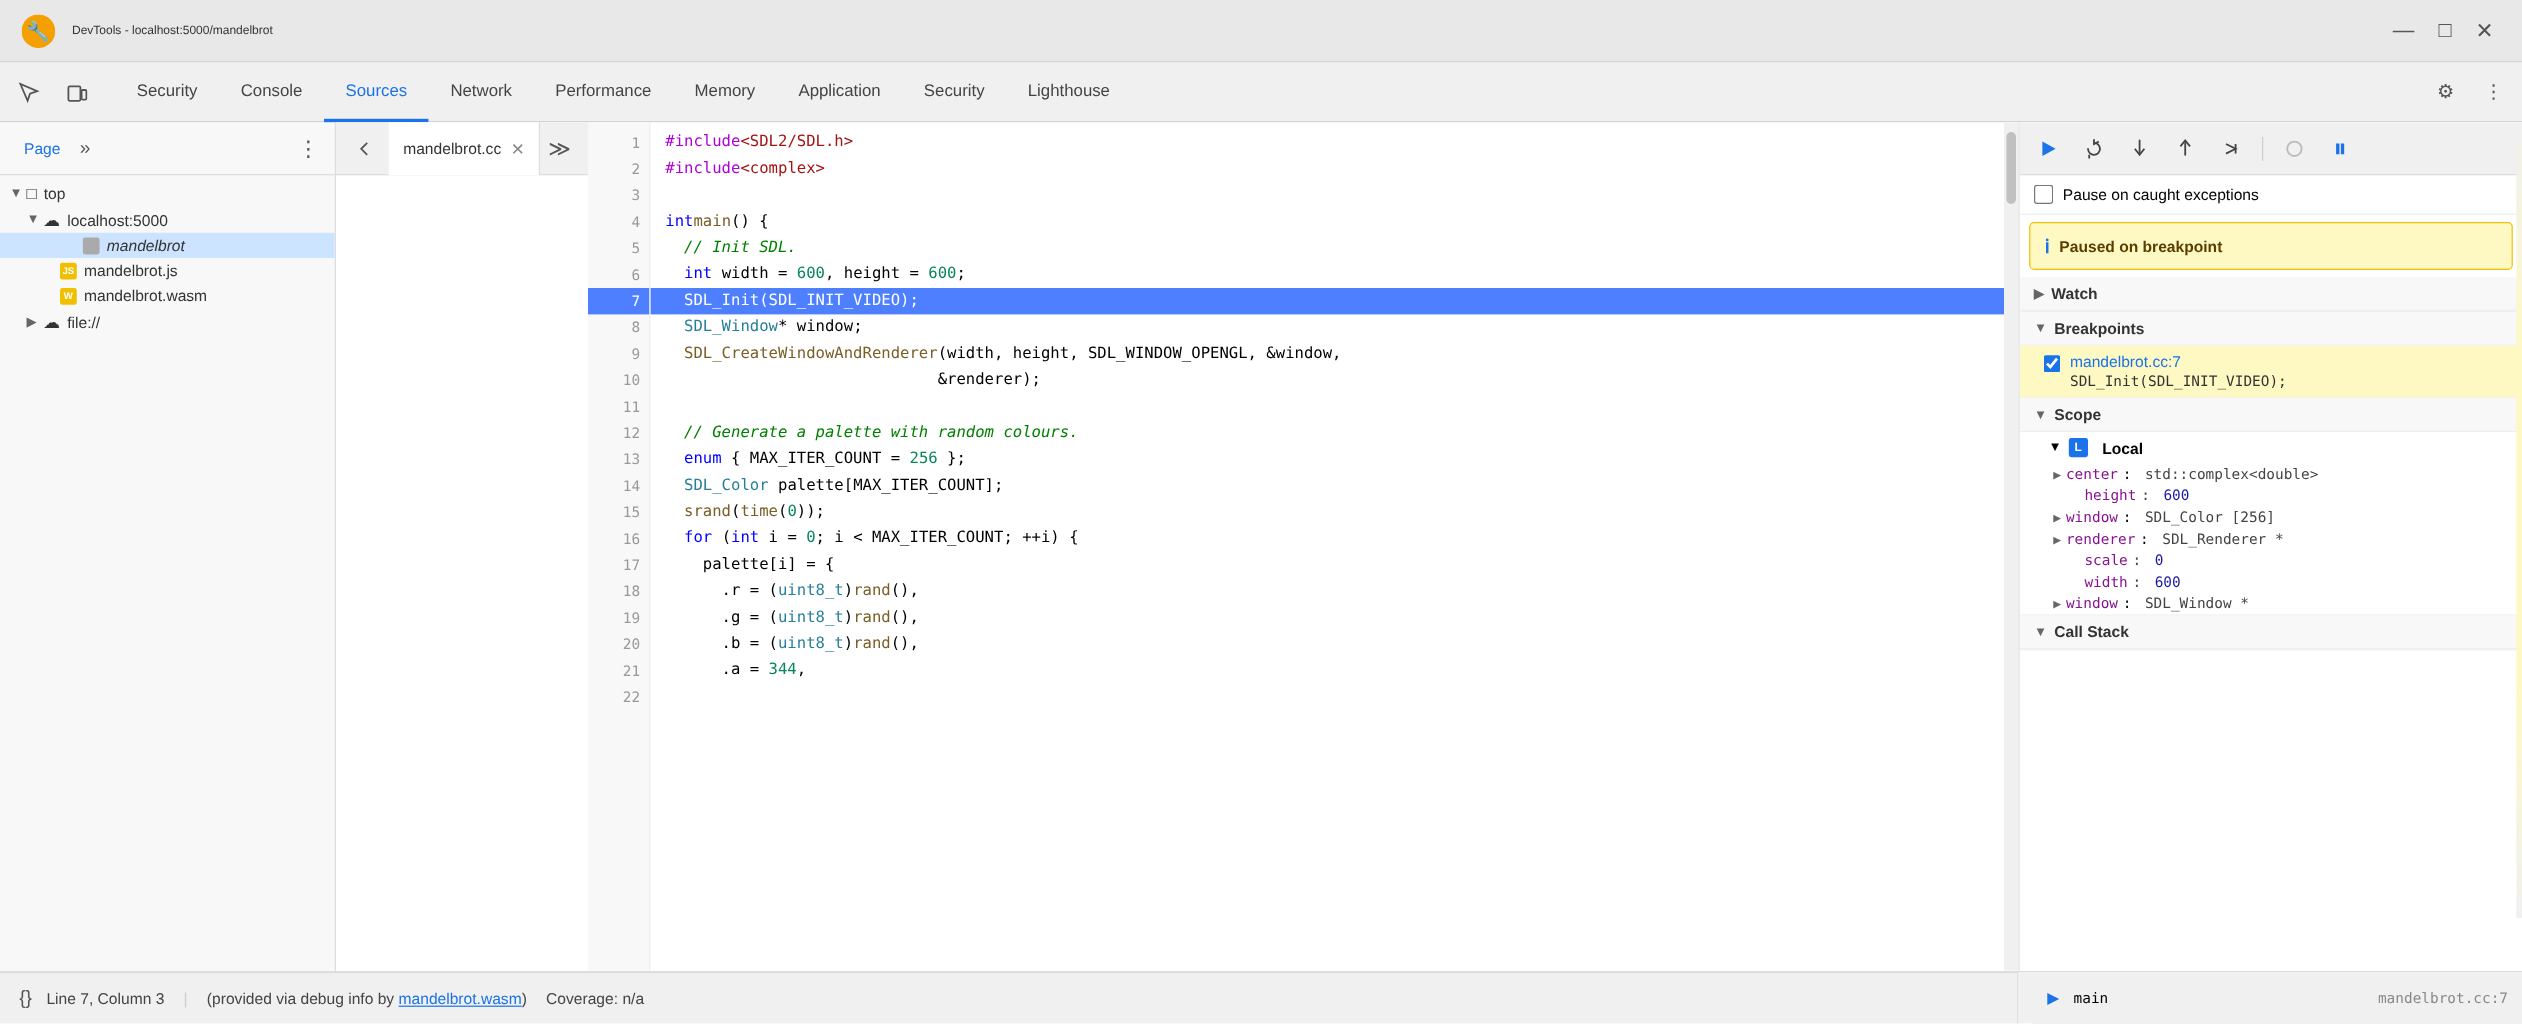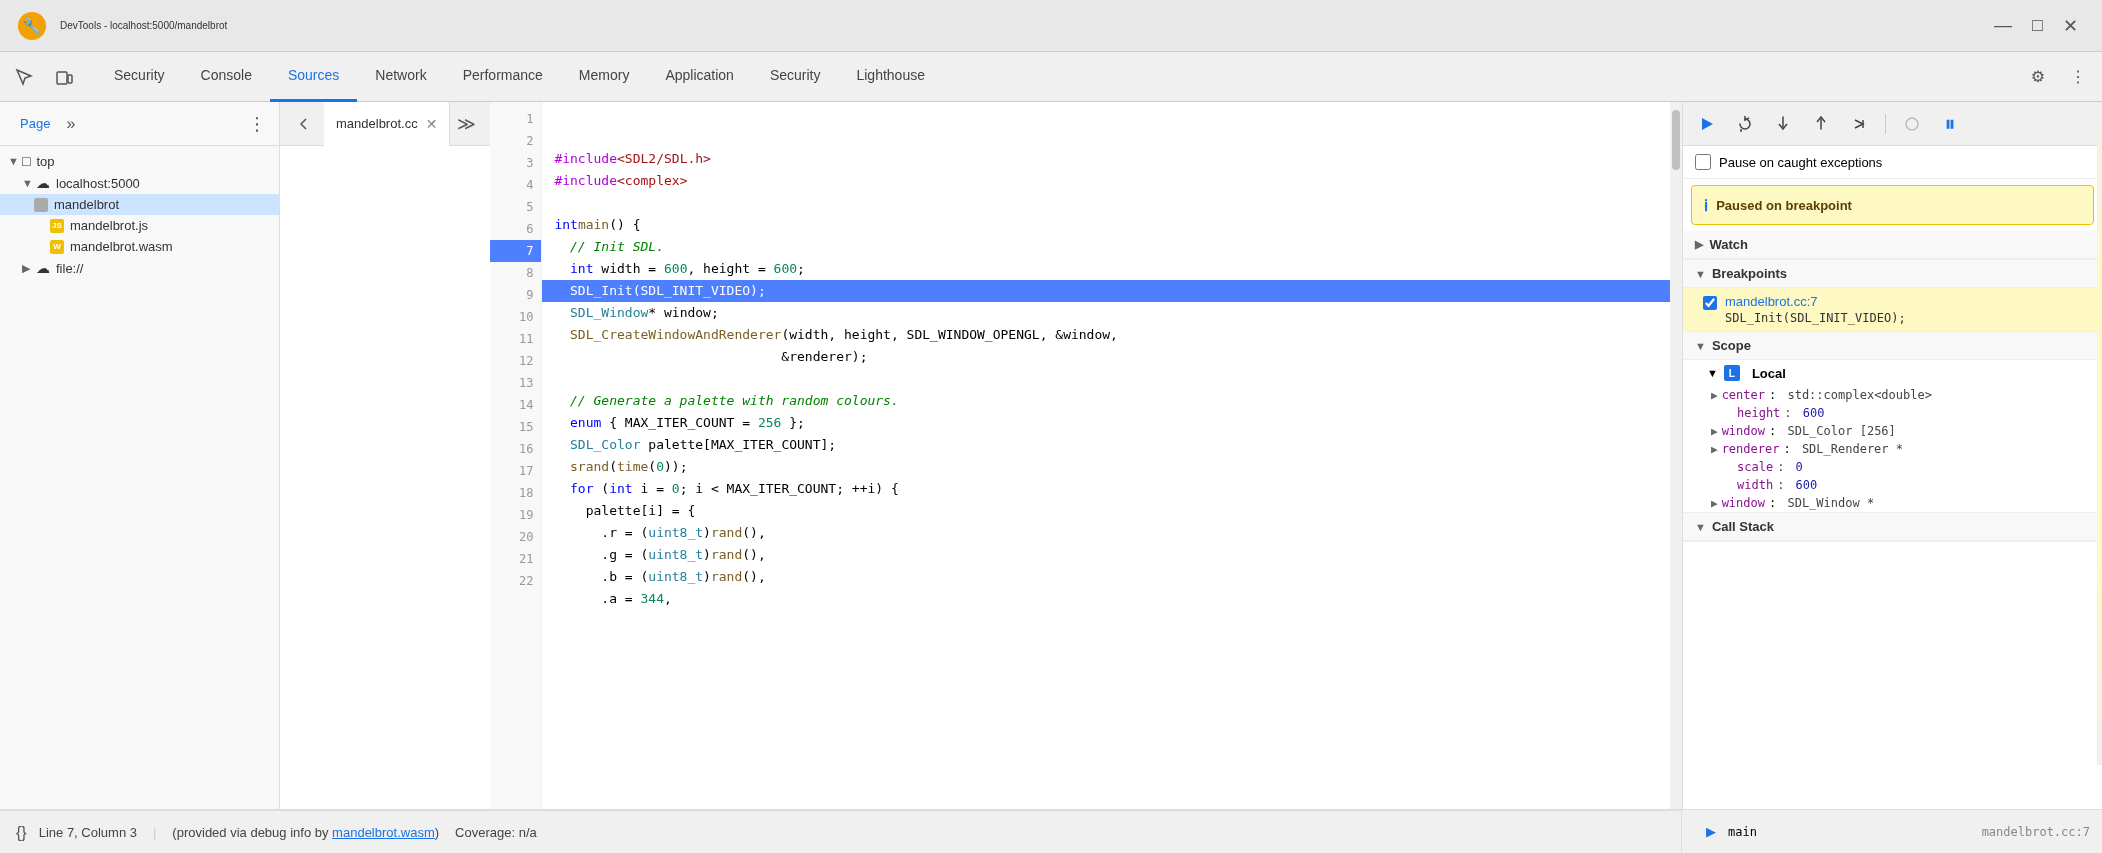--- a/index.html
+++ b/index.html
@@ -167,21 +167,20 @@
       justify-content: flex-end;
     }
     .line-num.active {
       background: #4d7fff;
       color: #fff;
     }
     #code-content {
       flex: 1;
       overflow: auto;
       padding: 6px 0;
-      margin-top: 40px;
     }
     .code-line {
       height: 22px;
       display: flex;
       align-items: center;
       padding: 0 12px;
       white-space: pre;
     }
     .code-line.highlighted {
       background: #4d7fff;
@@ -459,21 +458,21 @@
         <span class="icon">□</span>
         <span class="label">top</span>
       </div>
 
       <div class="tree-item folder" style="padding-left:22px;">
         <span class="toggle">▼</span>
         <span style="margin-right:6px;font-size:14px;">☁</span>
         <span class="label">localhost:5000</span>
       </div>
 
-      <div class="tree-item selected" style="padding-left:20px;">
+      <div class="tree-item selected" style="padding-left:55px;font-style:italic;">
         <span class="toggle" style="width:14px;"></span>
         <span style="margin-right:6px;font-size:13px;background:#aaa;width:14px;height:14px;display:inline-flex;align-items:center;justify-content:center;border-radius:2px;"></span>
         <span class="label">mandelbrot</span>
       </div>
 
       <div class="tree-item" style="padding-left:36px;">
         <span style="width:14px;"></span>
         <span style="margin-right:6px;font-size:13px;background:#f0c000;width:14px;height:14px;display:inline-flex;align-items:center;justify-content:center;border-radius:2px;color:#fff;font-weight:bold;font-size:8px;">JS</span>
         <span class="label">mandelbrot.js</span>
       </div>

